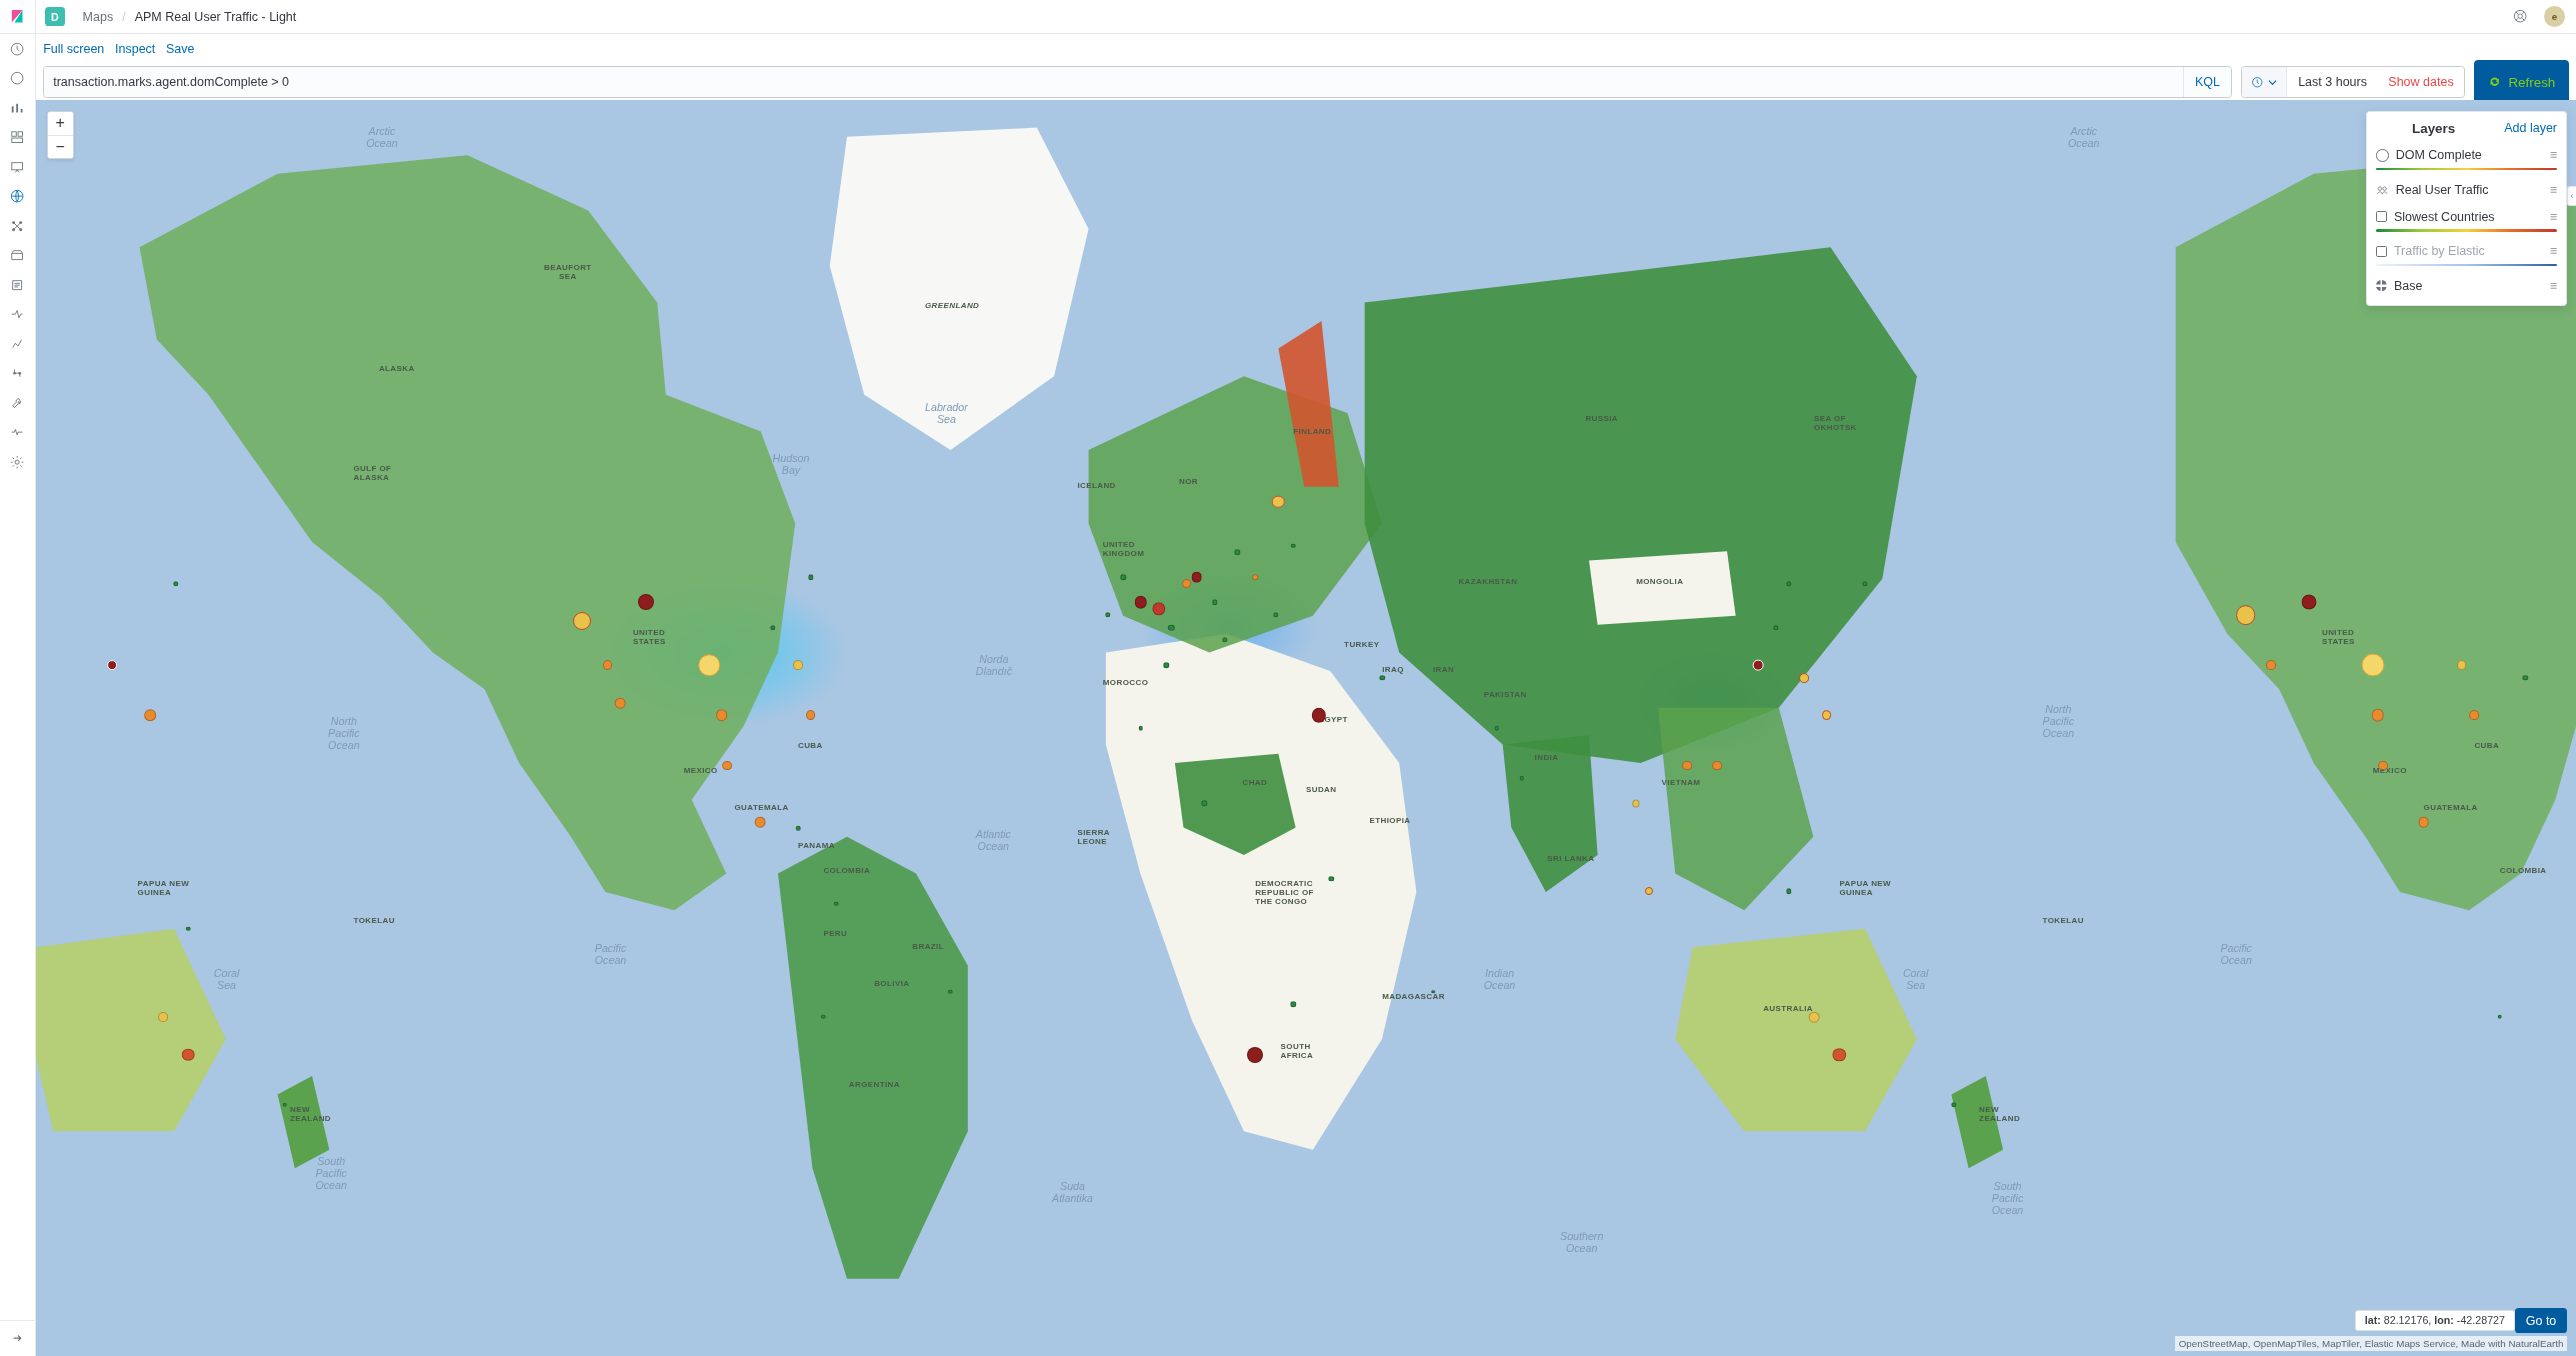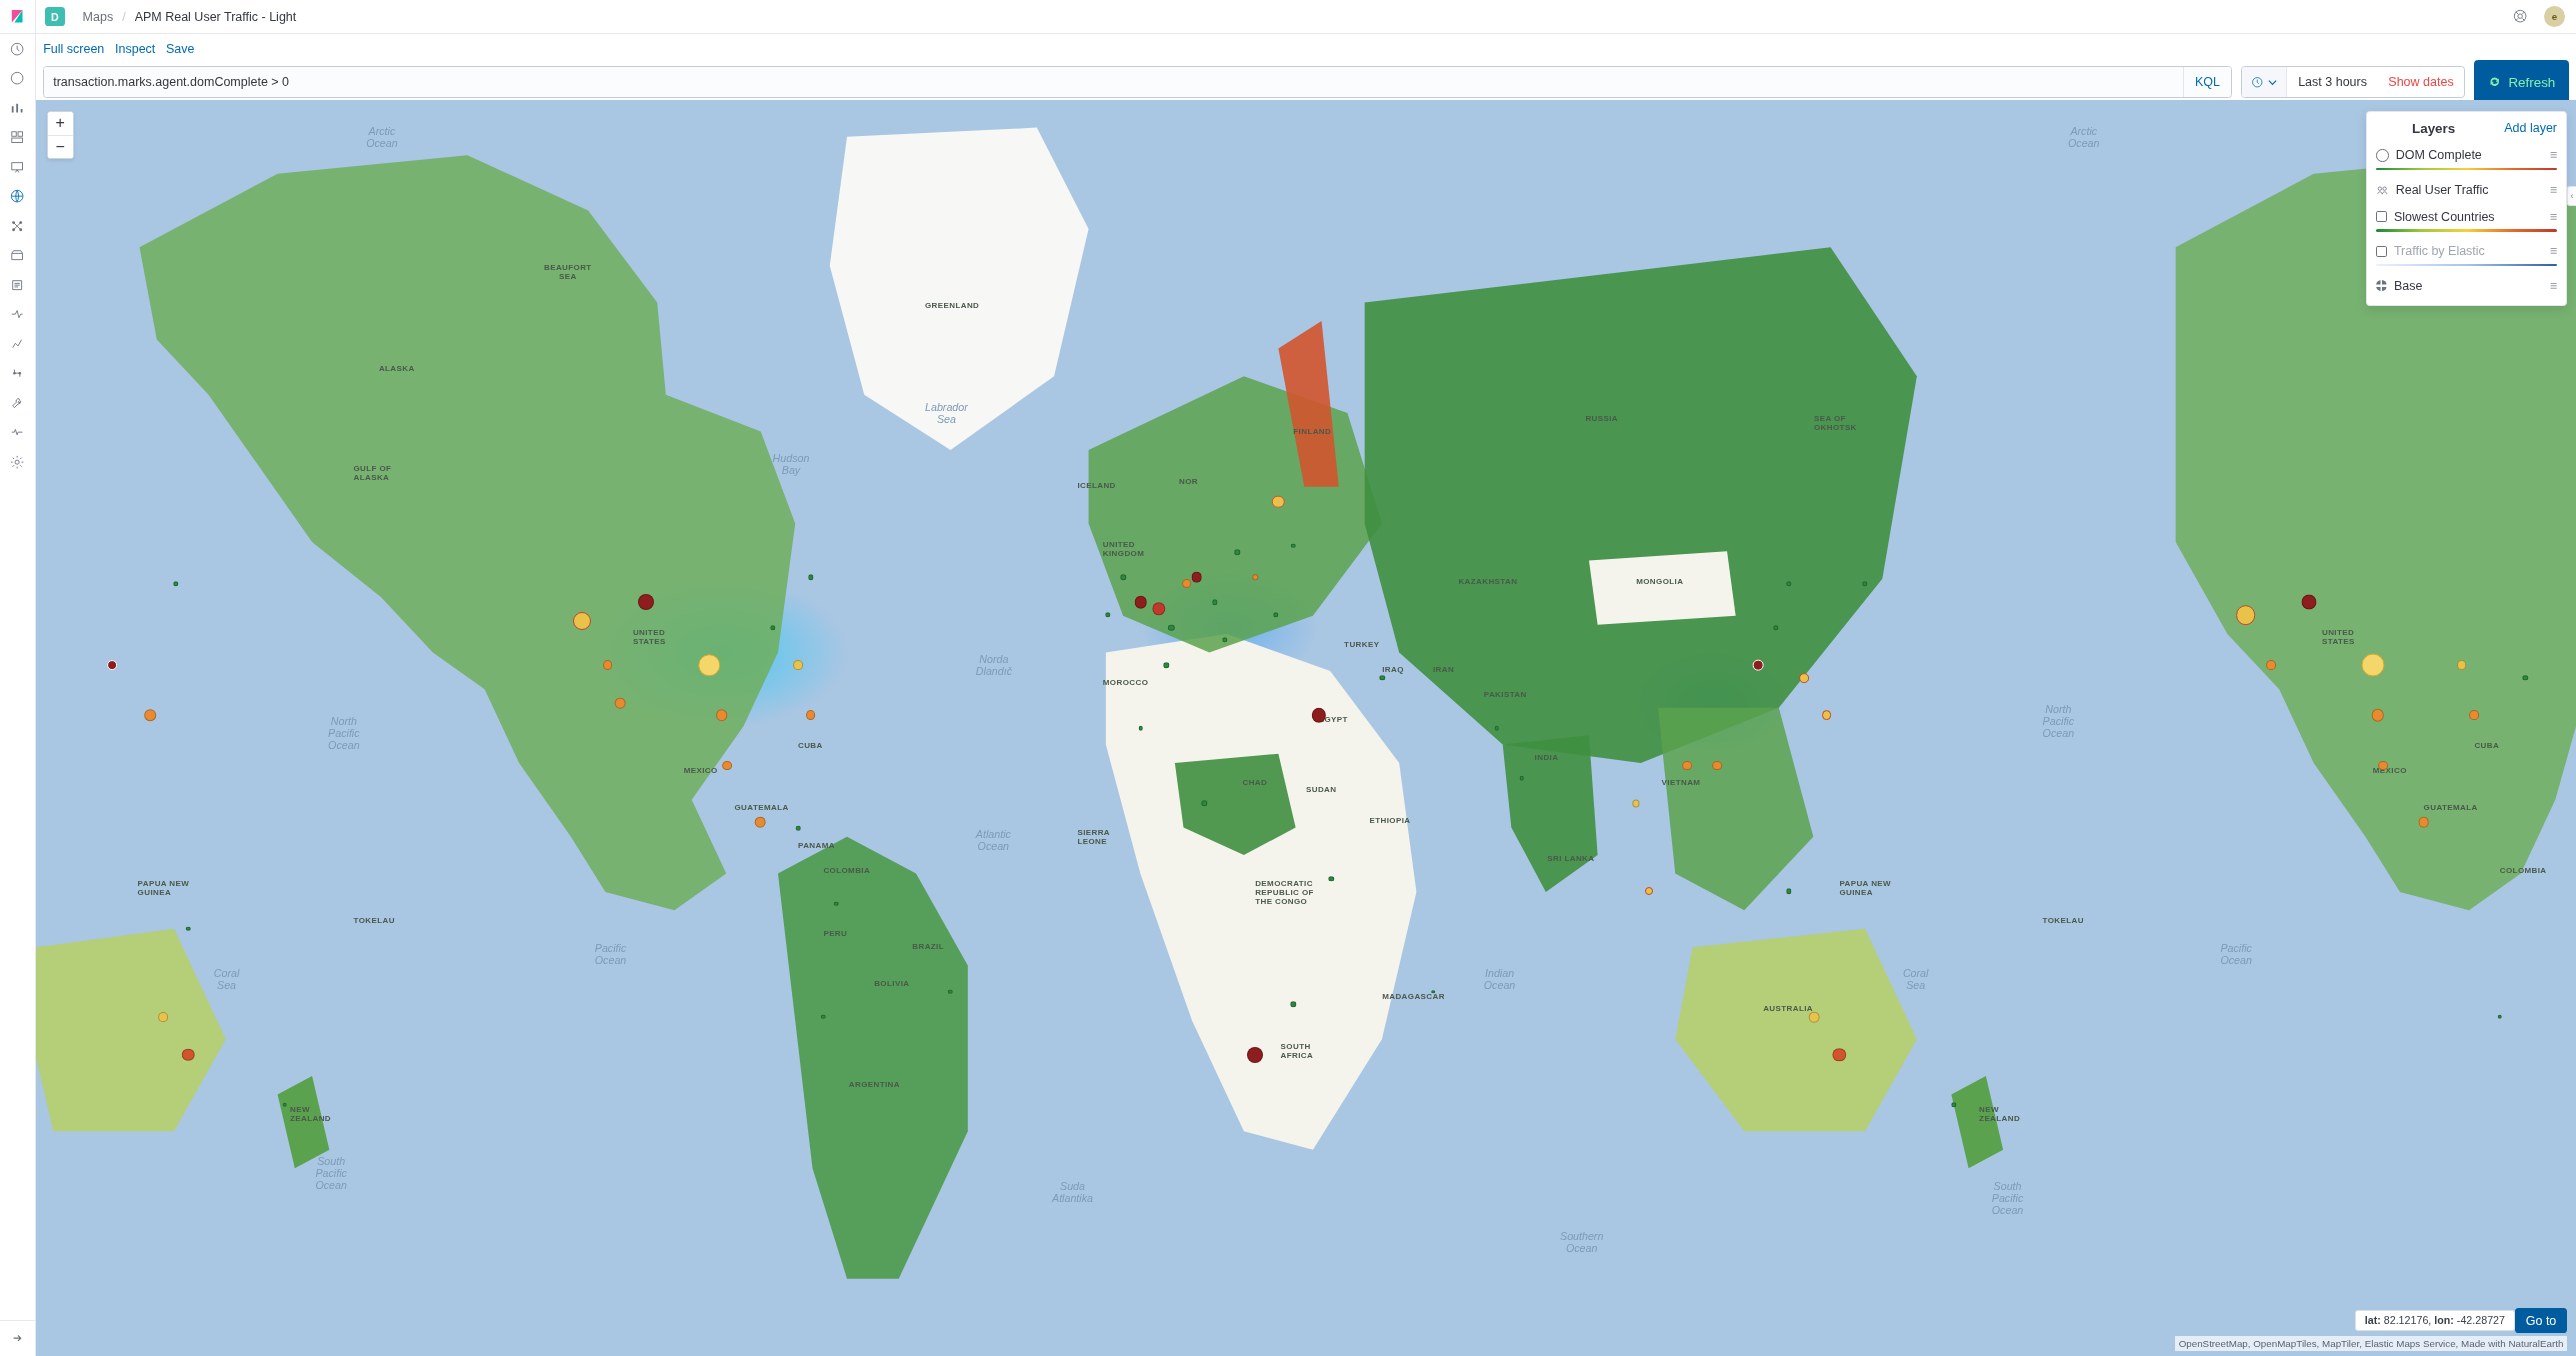--- a/index.html
+++ b/index.html
@@ -143,21 +143,21 @@
 .date-picker .dp-range {
   padding: 0 10.7px; color: #343741;
 }
 .date-picker .dp-showdates {
   padding: 0 10.7px; color: #ef4444;
 }
 .refresh-btn {
   height: 44px;
   border: 0.9px solid #005c9e;
   background: #005c9e;
-  color: #86efac;
+  color: #84cc16;
   border-radius: 3.6px;
   padding: 0 12.5px;
   display: inline-flex; align-items: center; gap: 7.2px;
   font-size: 13.4px;
   cursor: pointer;
 }
 
 
 .map-wrap {
   position: relative;
@@ -491,21 +491,21 @@
           <div class="ocean-label" style="left: 57%; top: 69%;">Indian<br>Ocean</div>
           <div class="ocean-label" style="left: 60%; top: 90%;">Southern<br>Ocean</div>
           <div class="ocean-label" style="left: 7%; top: 69%;">Coral<br>Sea</div>
           <div class="ocean-label" style="left: 73.5%; top: 69%;">Coral<br>Sea</div>
           <div class="ocean-label" style="left: 86%; top: 67%;">Pacific<br>Ocean</div>
           <div class="ocean-label" style="left: 77%; top: 86%;">South<br>Pacific<br>Ocean</div>
           <div class="ocean-label" style="left: 79%; top: 48%;">North<br>Pacific<br>Ocean</div>
           <div class="ocean-label" style="left: 80%; top: 2%;">Arctic<br>Ocean</div>
         </div>
       <div id="country-labels">
-          <div class="country-label" style="left: 35%; top: 16%;">GREENLAND</div>
+          <div class="country-label" style="left: 35%; top: 16%; font-style: italic;">GREENLAND</div>
           <div class="country-label" style="left: 41%; top: 28%; margin-top: 29px;">ICELAND</div>
           <div class="country-label" style="left: 61%; top: 25%;">RUSSIA</div>
           <div class="country-label" style="left: 63%; top: 38%;">MONGOLIA</div>
           <div class="country-label" style="left: 56%; top: 38%;">KAZAKHSTAN</div>
           <div class="country-label" style="left: 20%; top: 13%; text-align: center;">Beaufort<br>Sea</div>
           <div class="country-label" style="left: 51.5%; top: 43%;">TURKEY</div>
           <div class="country-label" style="left: 55%; top: 45%;">IRAN</div>
           <div class="country-label" style="left: 57%; top: 47%;">PAKISTAN</div>
           <div class="country-label" style="left: 59%; top: 52%;">INDIA</div>
           <div class="country-label" style="left: 59.5%; top: 60%;">SRI LANKA</div>

